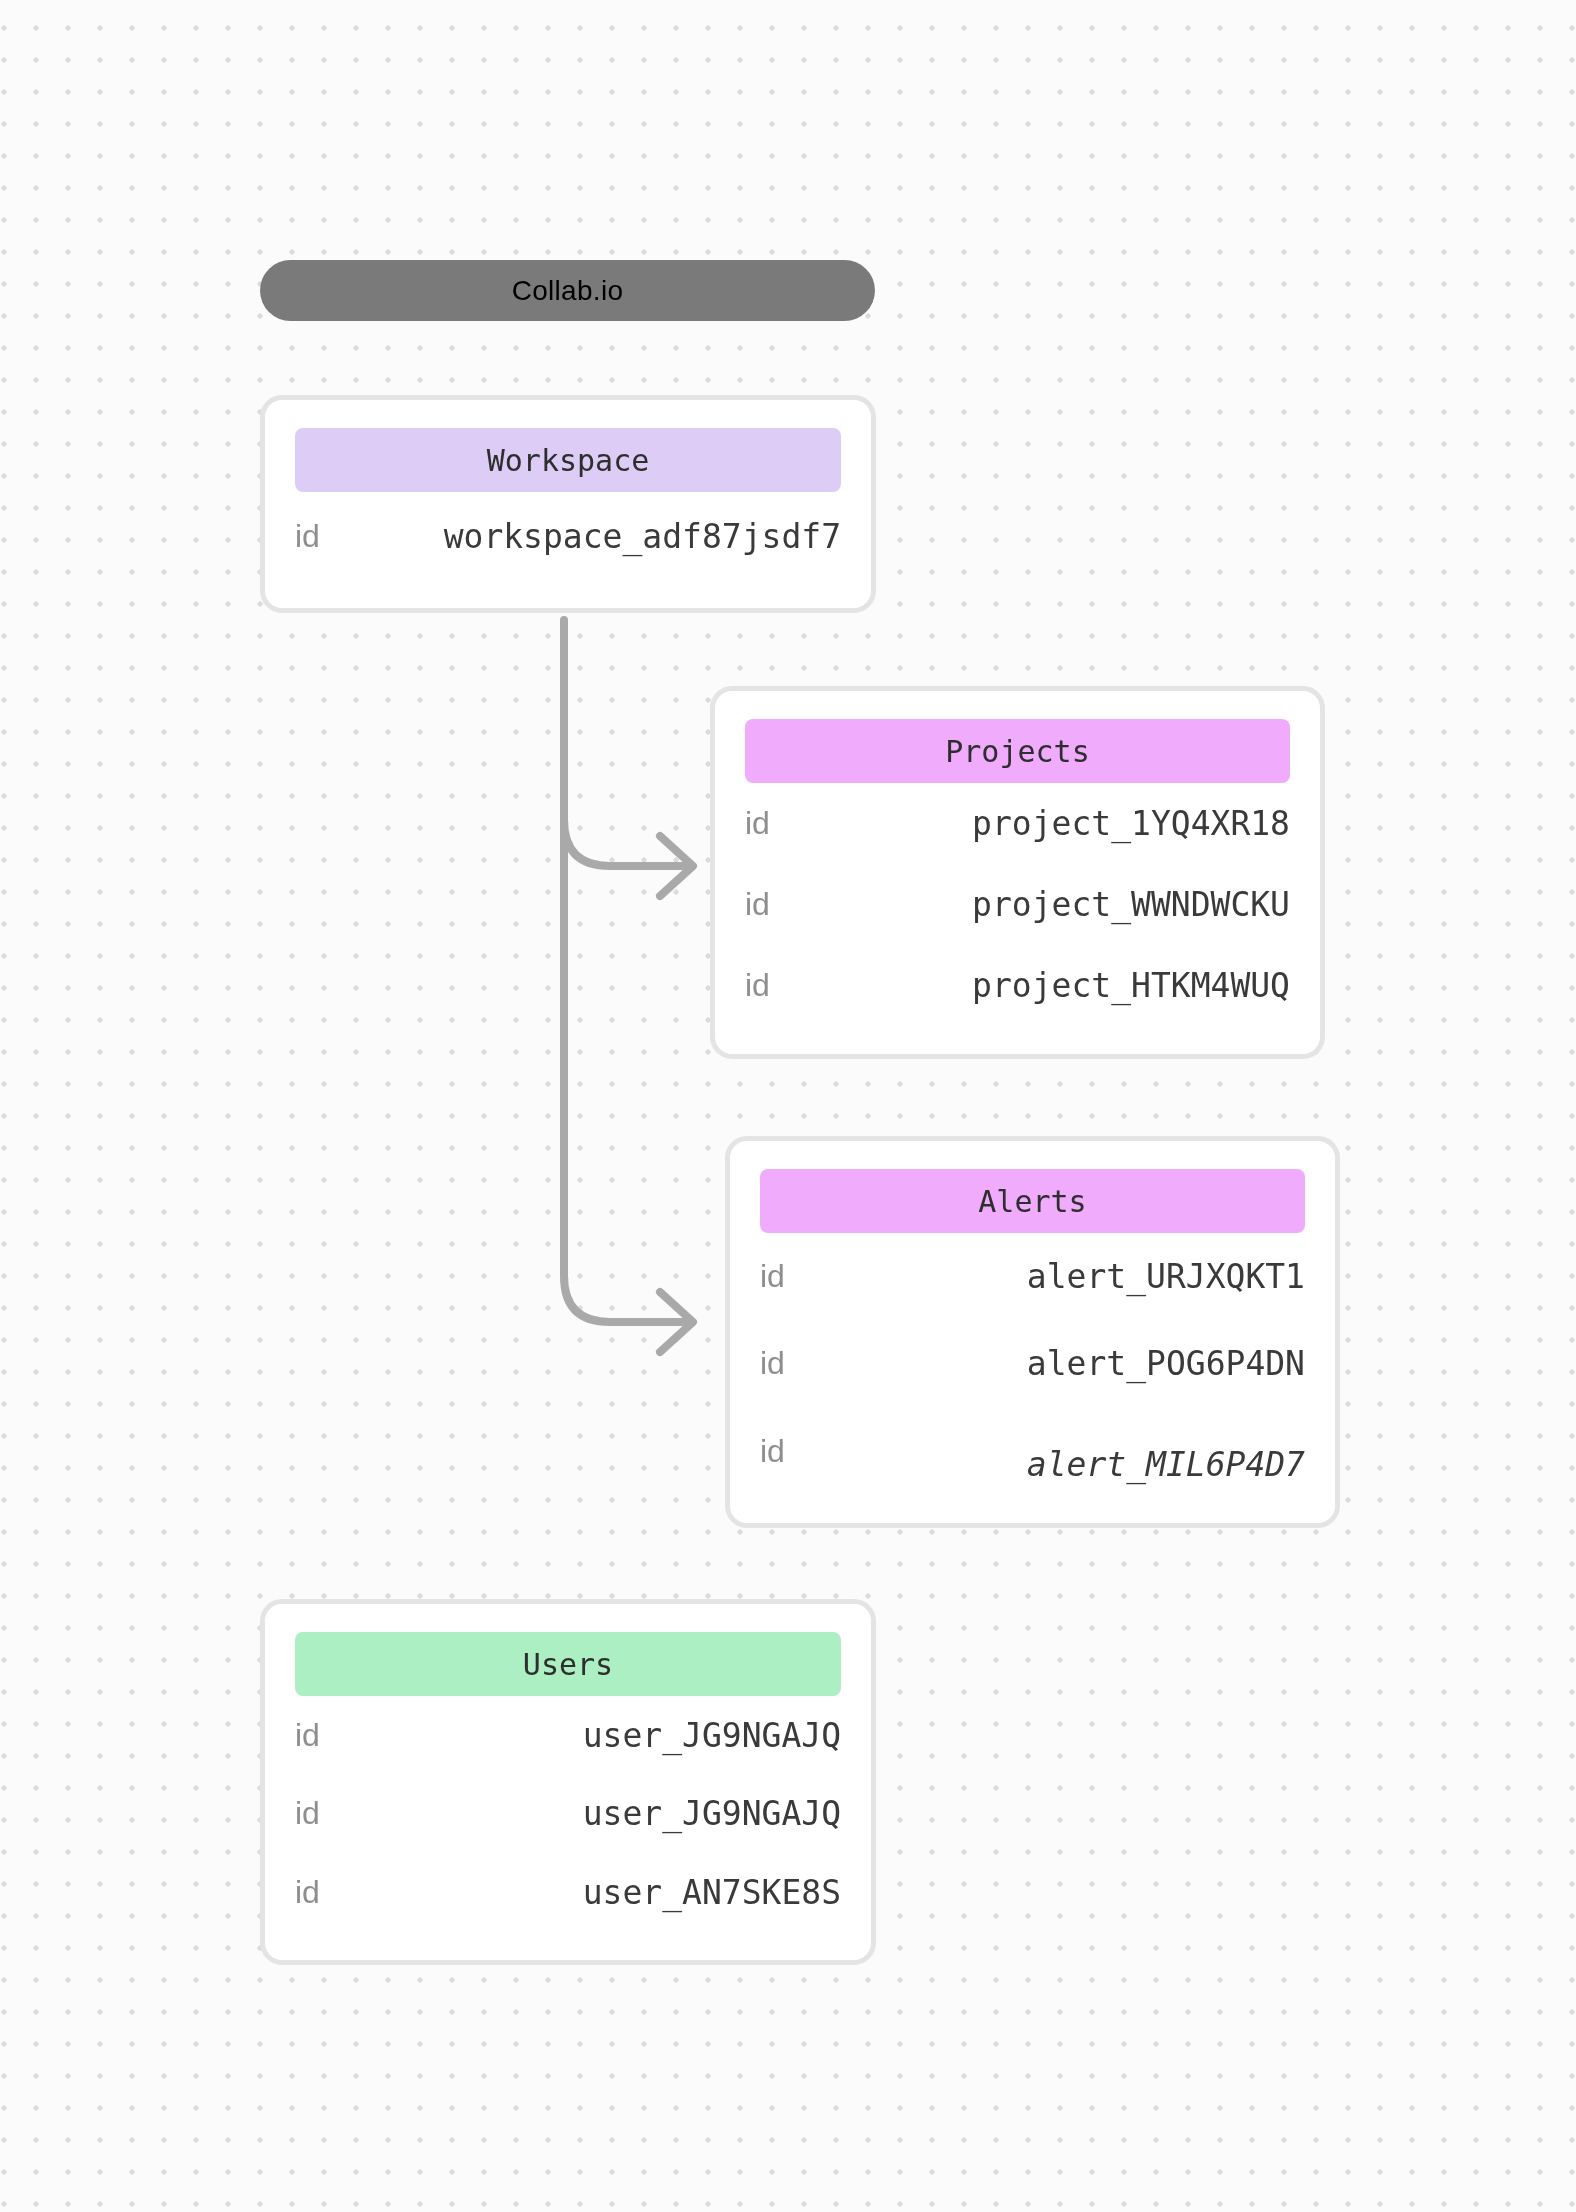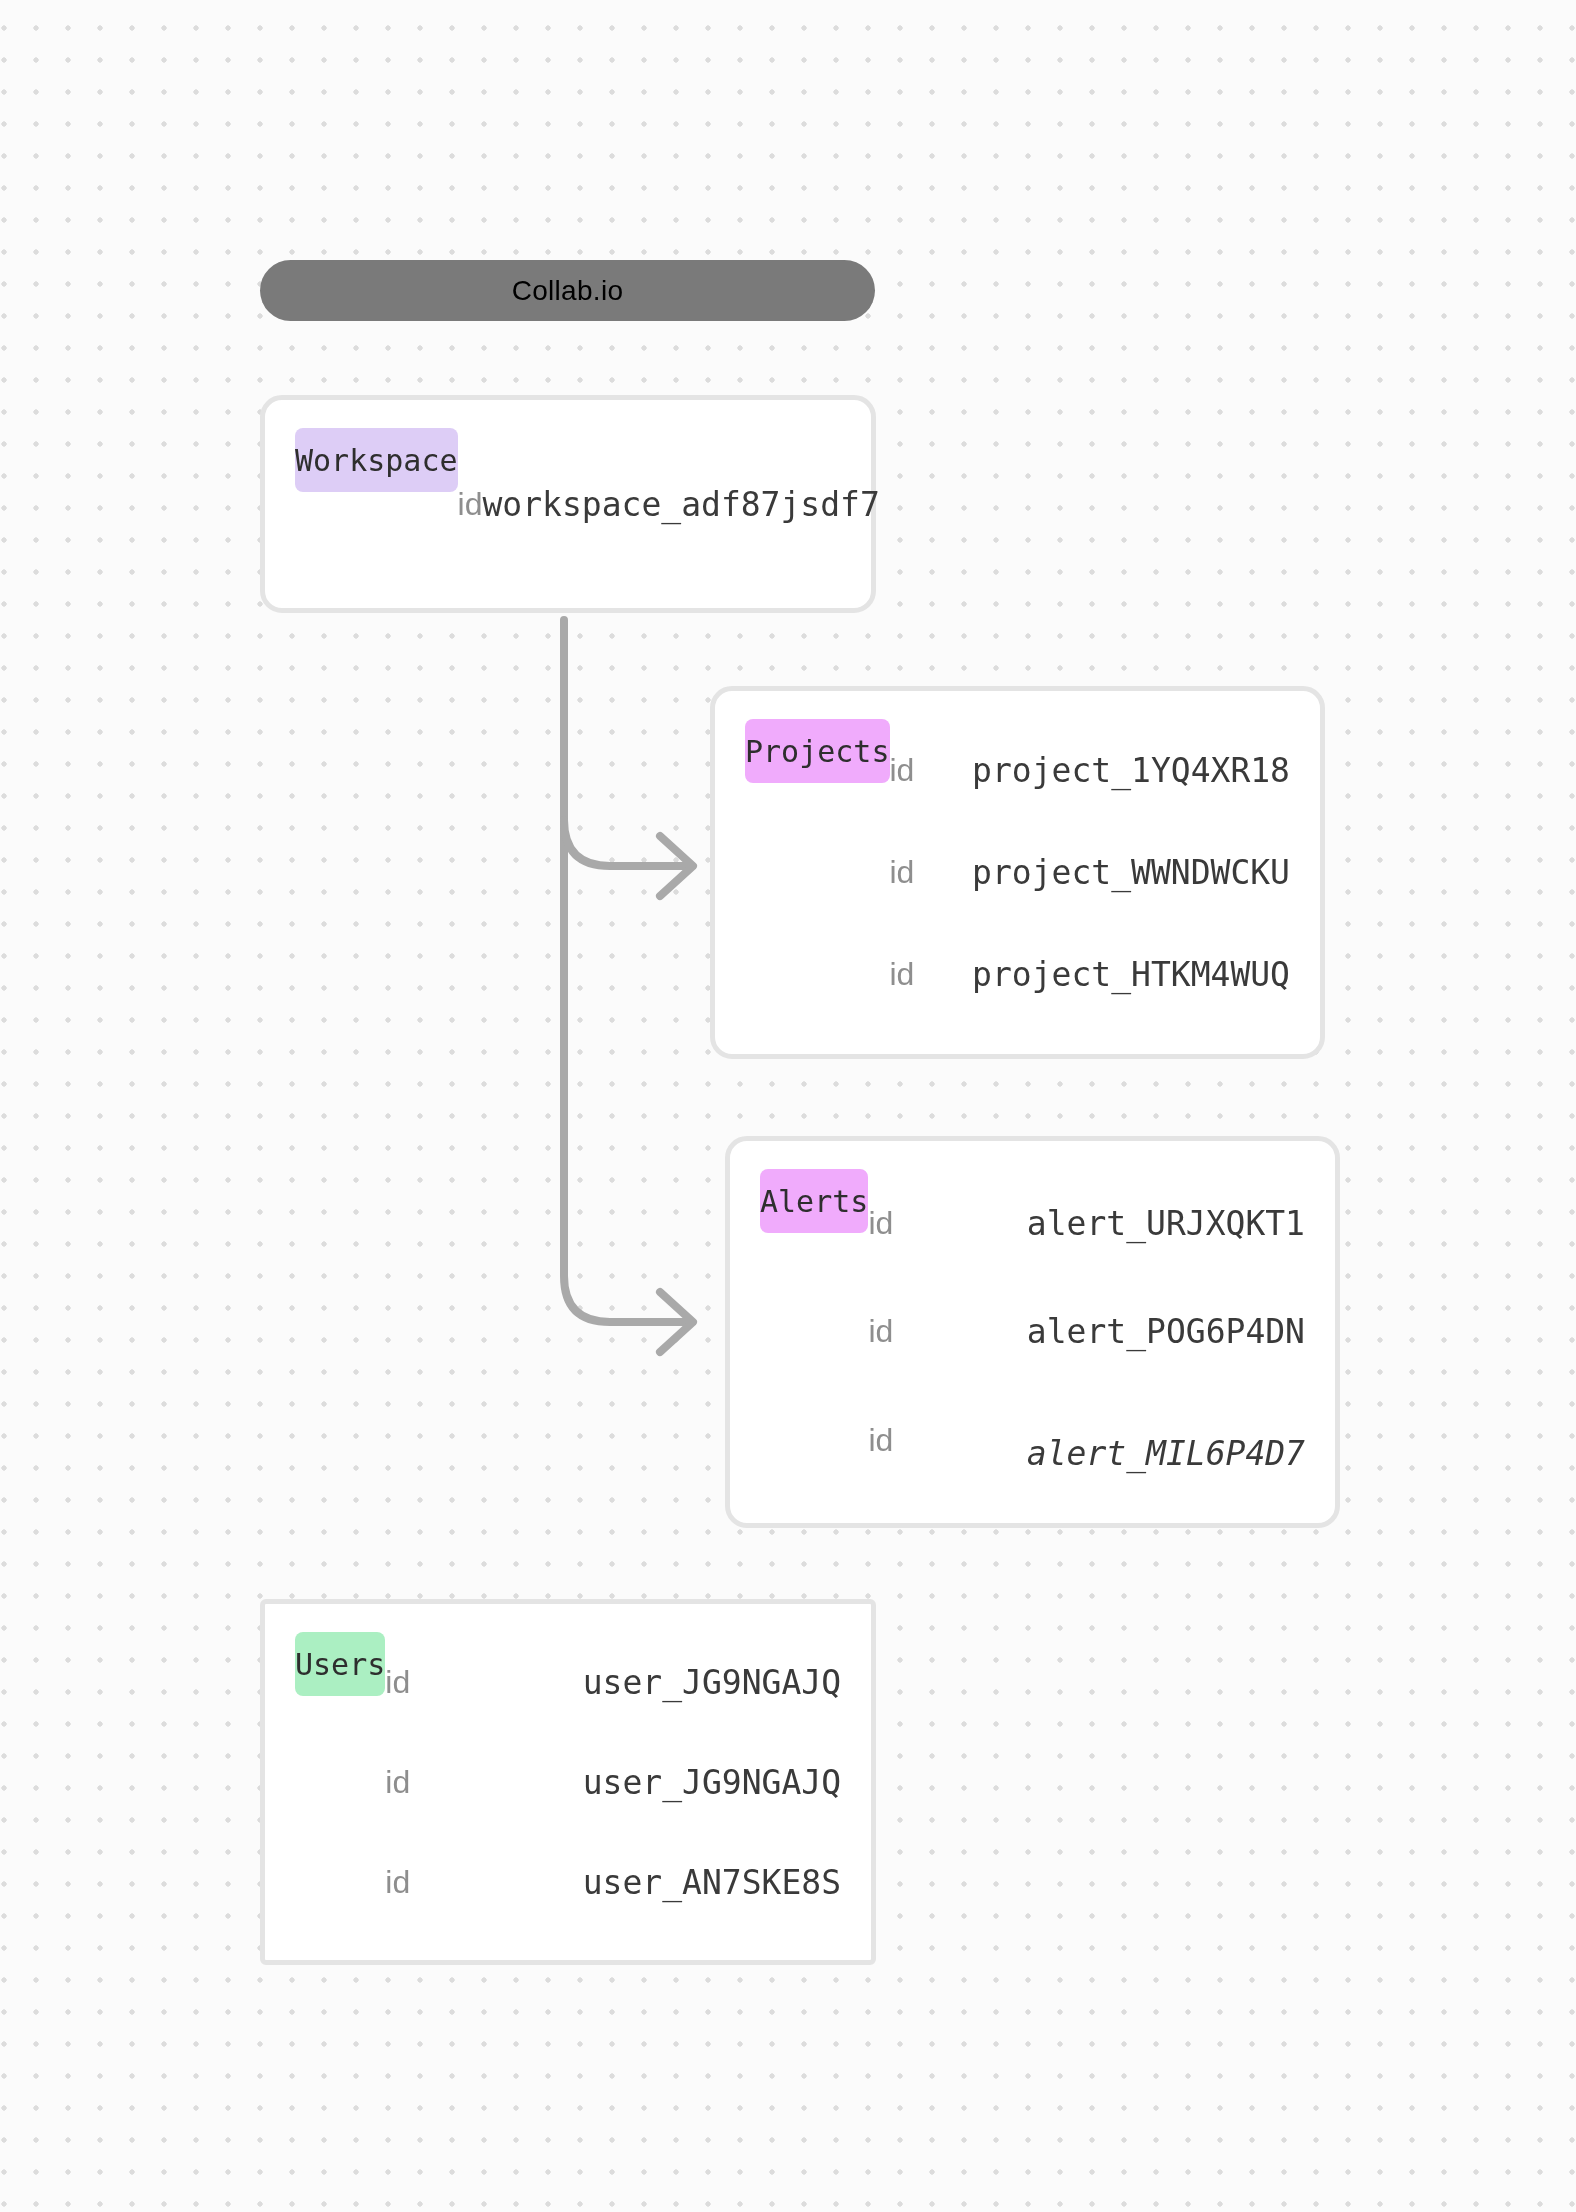--- a/index.html
+++ b/index.html
@@ -33,21 +33,21 @@
   }
 
   
   .card {
     position: absolute;
     background: #ffffff;
     border: 5px solid #e4e4e4;
     border-radius: 22px;
     box-sizing: border-box;
     display: flex;
-    flex-direction: row;
+    flex-direction: column;
     padding: 28px 30px;
   }
   .card-header {
     height: 64px;
     flex: 0 0 64px;
     border-radius: 8px;
     display: flex; align-items: center; justify-content: center;
     font-family: "DejaVu Sans Mono", monospace;
     font-size: 30px;
     font-weight: 500;
@@ -145,21 +145,21 @@
         <span class="row-label">id</span>
         <span class="row-value">alert_POG6P4DN</span>
       </div>
       <div class="row">
         <span class="row-label">id</span>
         <span class="row-value">alert_MIL6P4D7</span>
       </div>
     </div>
   </div>
 
-  <div class="card c-green card-users" style="left:260px; top:1599px; width:616px; height:366px;border-radius:6px;">
+  <div class="card c-green card-users" style="left:260px; top:1599px; width:616px; height:366px;">
     <div class="card-header">Users</div>
     <div class="card-rows">
       <div class="row">
         <span class="row-label">id</span>
         <span class="row-value">user_JG9NGAJQ</span>
       </div>
       <div class="row">
         <span class="row-label">id</span>
         <span class="row-value">user_JG9NGAJQ</span>
       </div>

